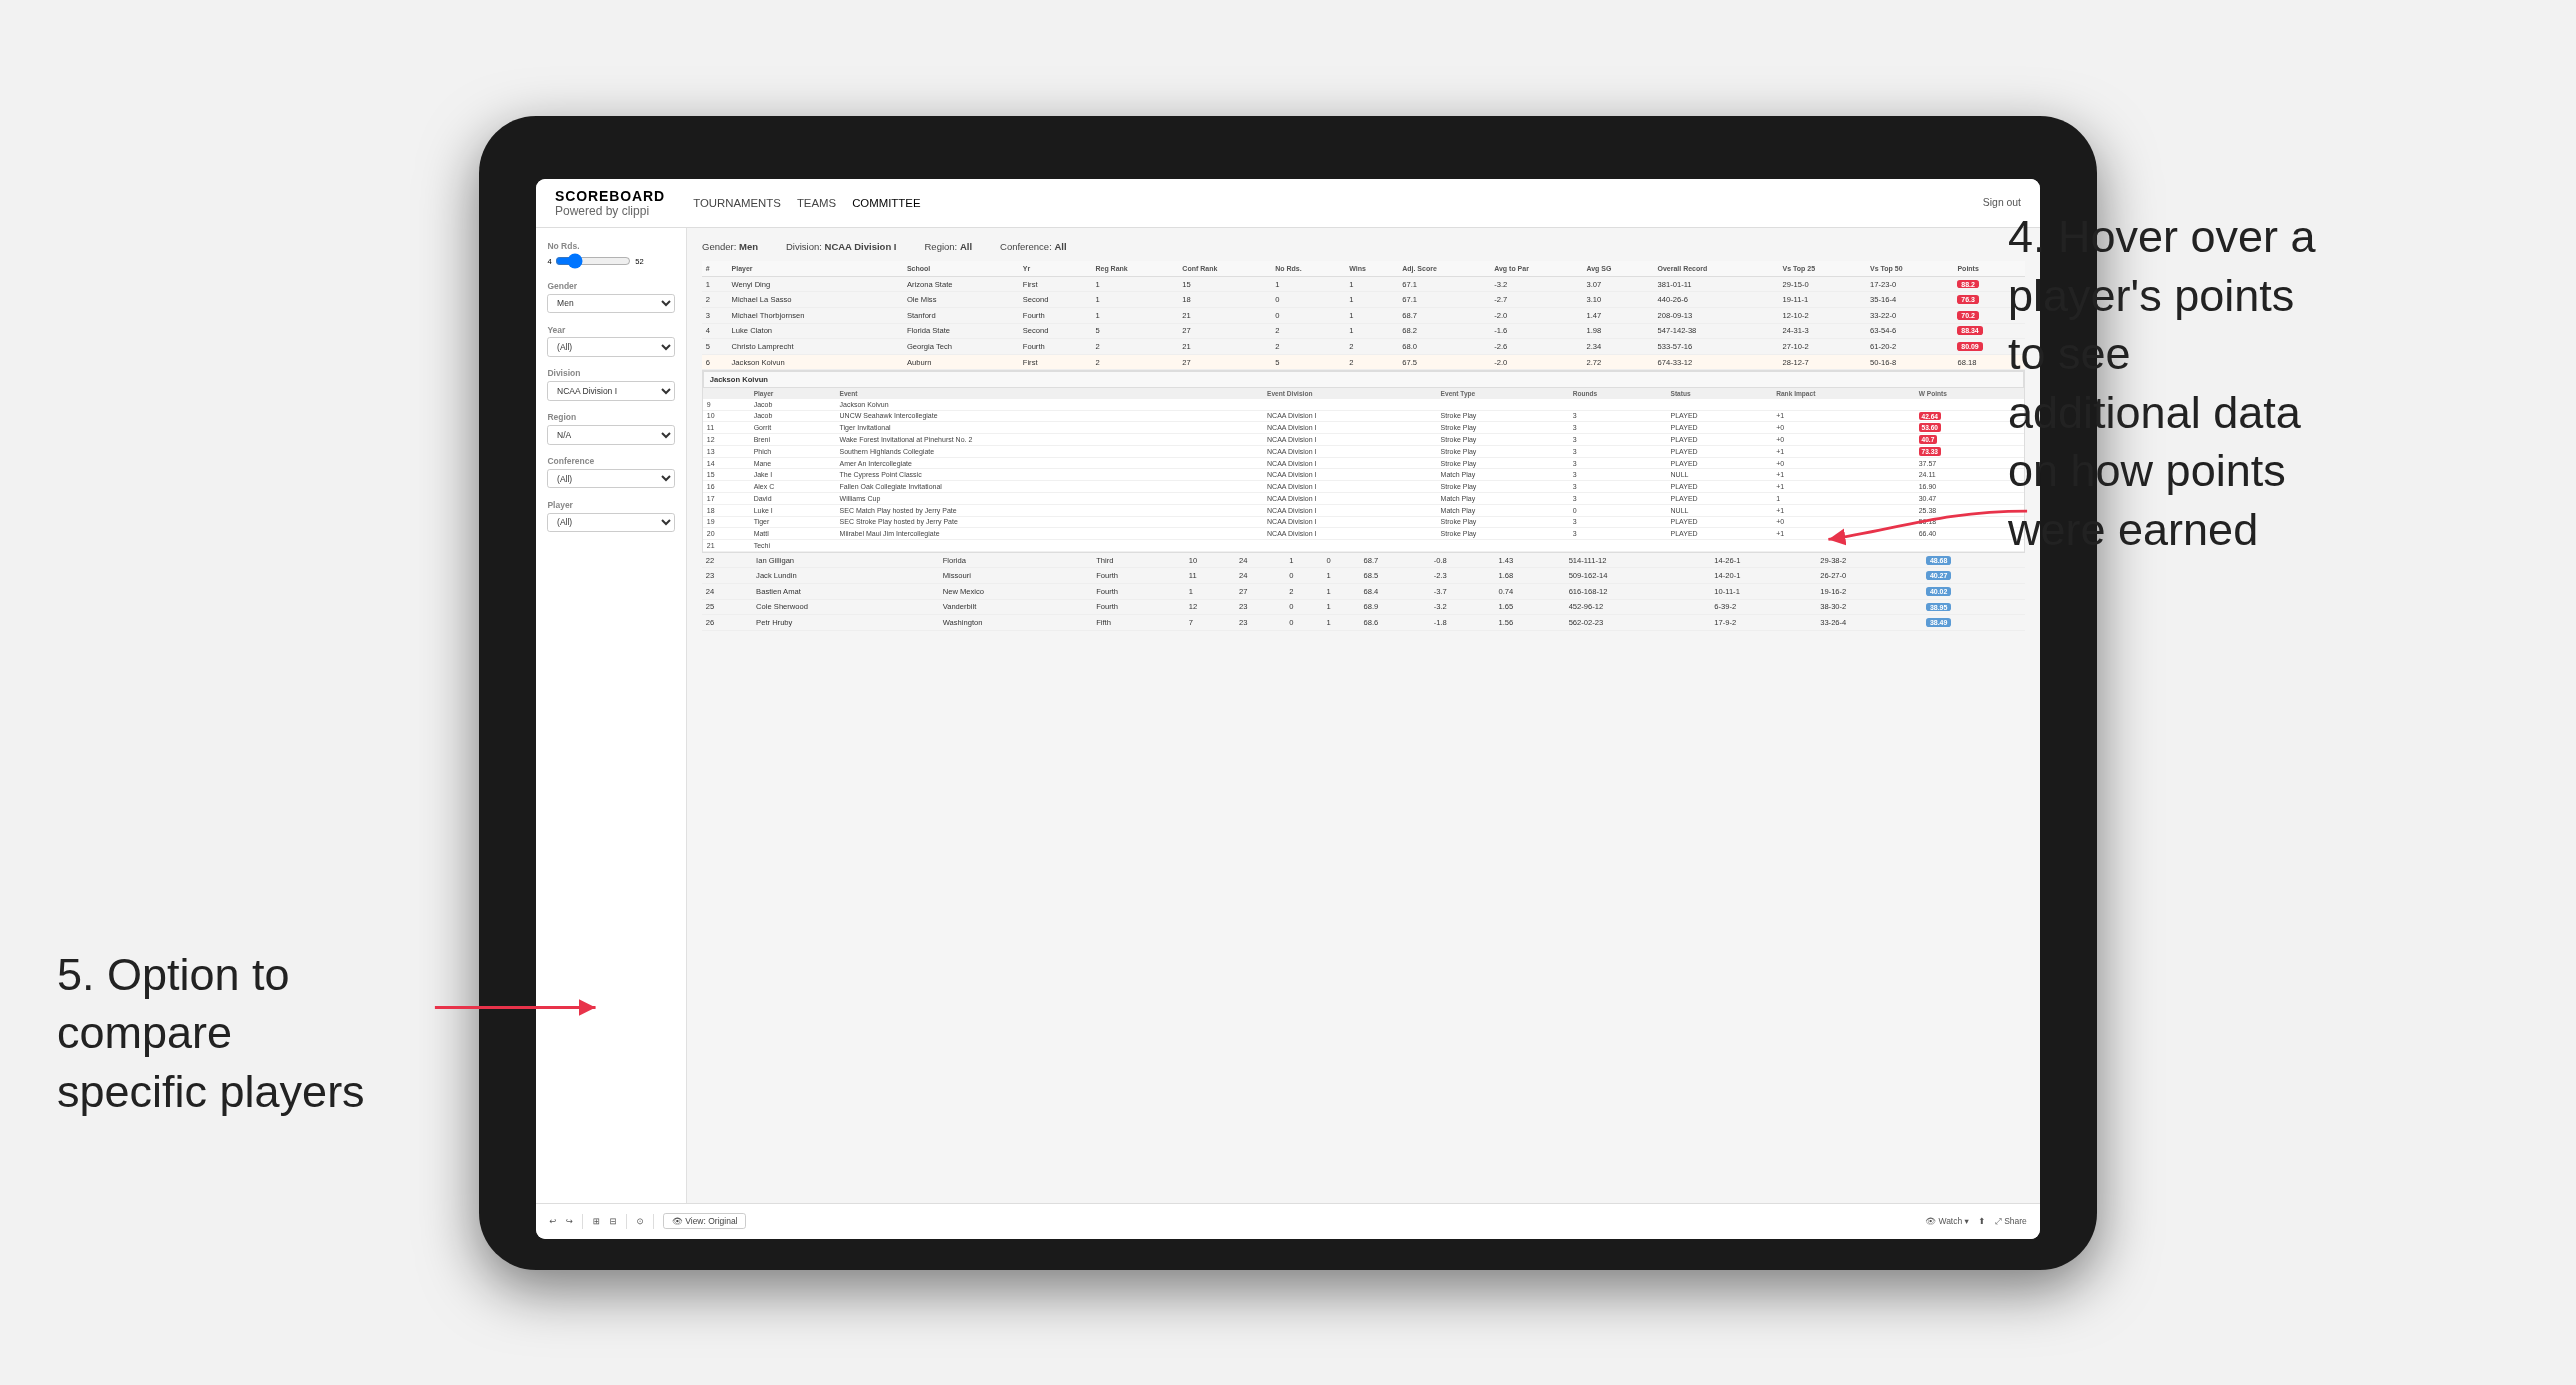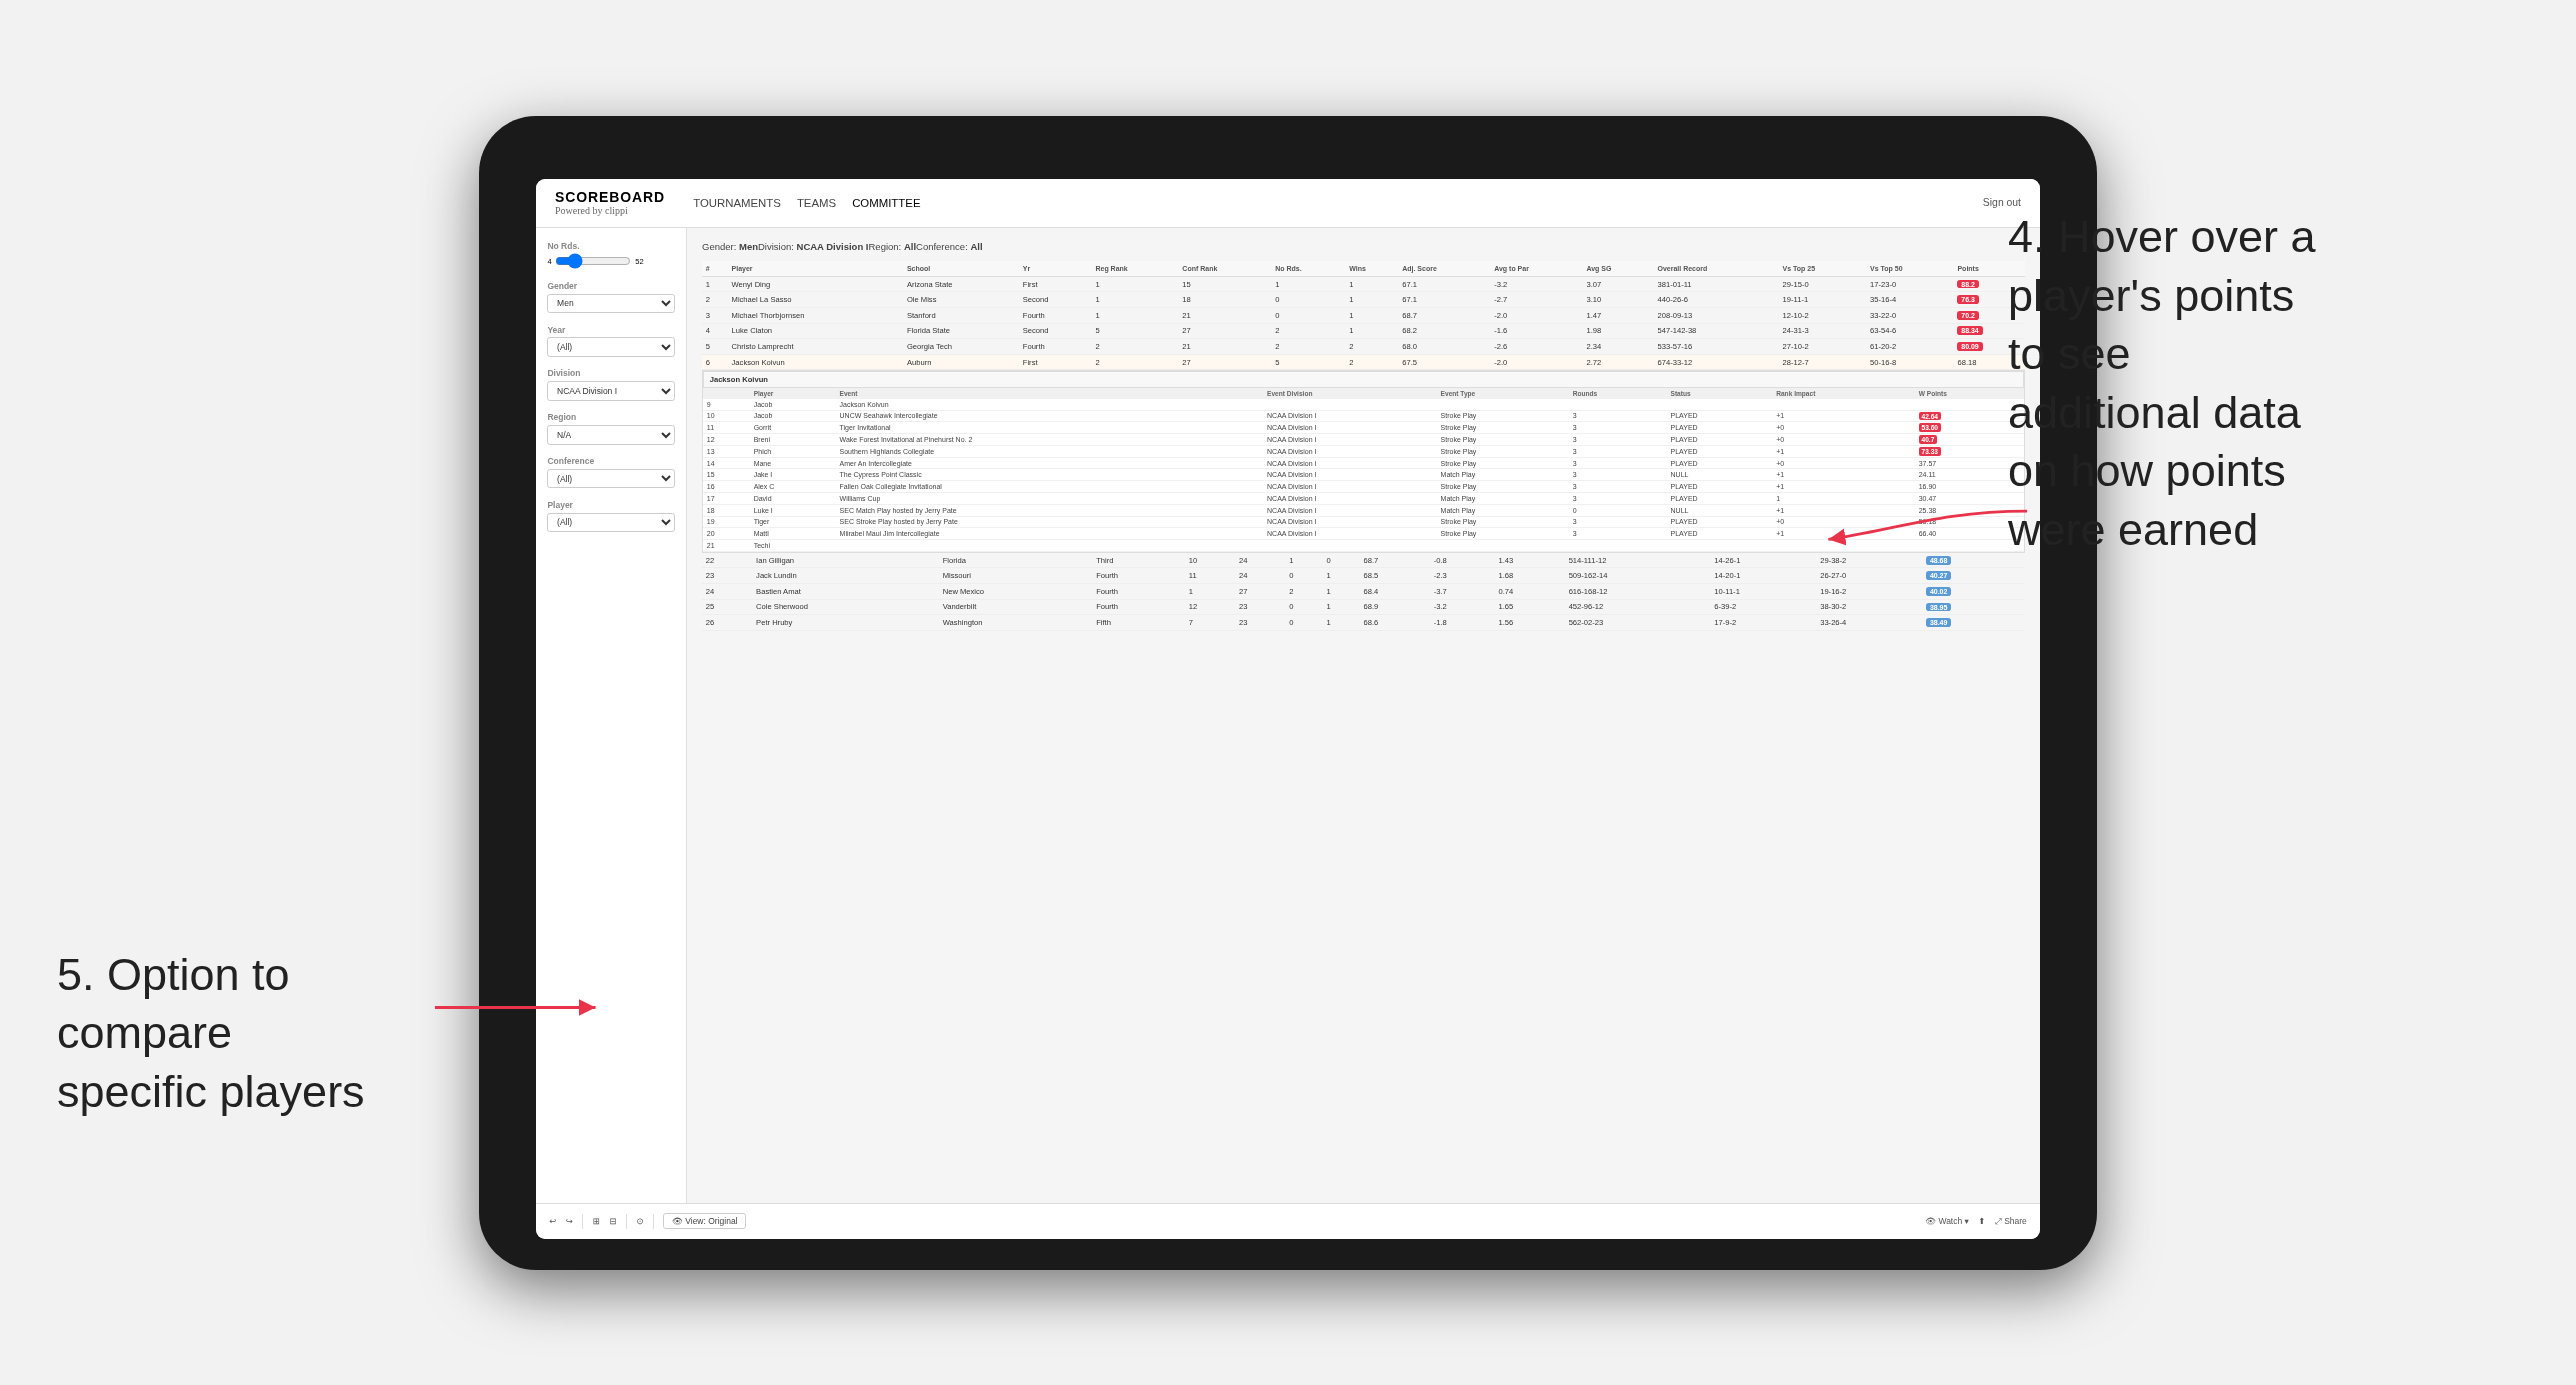--- a/index.html
+++ b/index.html
@@ -83,23 +83,22 @@
       flex-direction: column;
       margin-right: 28px;
     }
     .logo-title {
       font-size: 14px;
       font-weight: 800;
       color: #000;
       letter-spacing: 0.9px;
     }
     .logo-sub {
-      font-size: 10px;
+      font-size: 12px;
       color: #666;
-      font-family: Liberation Serif, serif;
     }
     .nav-items {
       display: flex;
       gap: 16px;
       flex: 1;
     }
     .nav-item {
       font-size: 11.4px;
       color: #444;
       cursor: pointer;
@@ -205,20 +204,21 @@
       font-weight: 700;
       color: #222;
     }
     .update-time {
       font-size: 7.6px;
       color: #888;
     }
 
     .filter-row {
       display: flex;
+      gap: 28px;
       font-size: 9.5px;
       color: #444;
       margin-bottom: 9.5px;
       align-items: center;
     }
 
     
     .standings-table {
       width: 100%;
       border-collapse: collapse;

